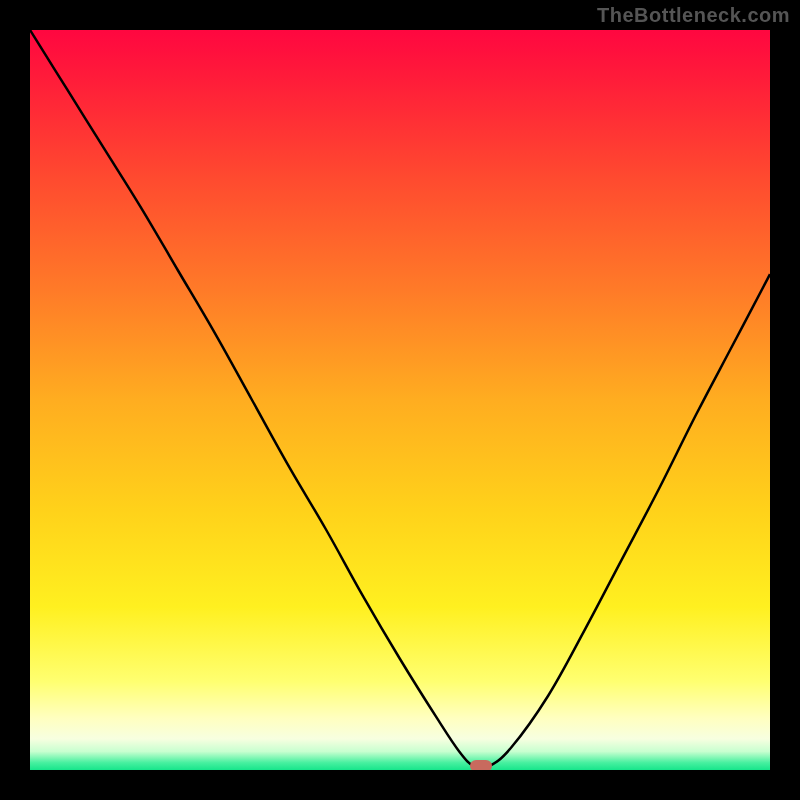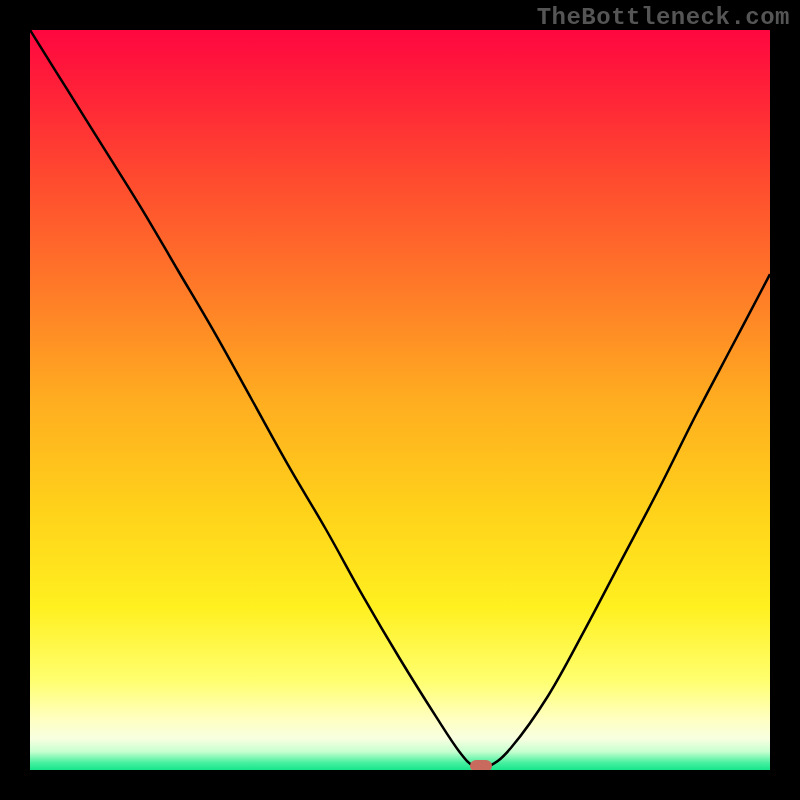--- a/index.html
+++ b/index.html
@@ -14,25 +14,24 @@
     position: relative;
     width: 800px;
     height: 800px;
     background: #000;
   }
   .watermark {
     position: absolute;
     top: 4px;
     right: 10px;
     color: #555555;
-    font-size: 24px;
+    font-size: 20px;
     font-weight: bold;
     letter-spacing: 0.5px;
     z-index: 5;
-    font-family: Liberation Mono, monospace;
   }
   .plot {
     position: absolute;
     left: 30px;
     top: 30px;
     width: 740px;
     height: 740px;
     overflow: hidden;
   }
   .gradient {

